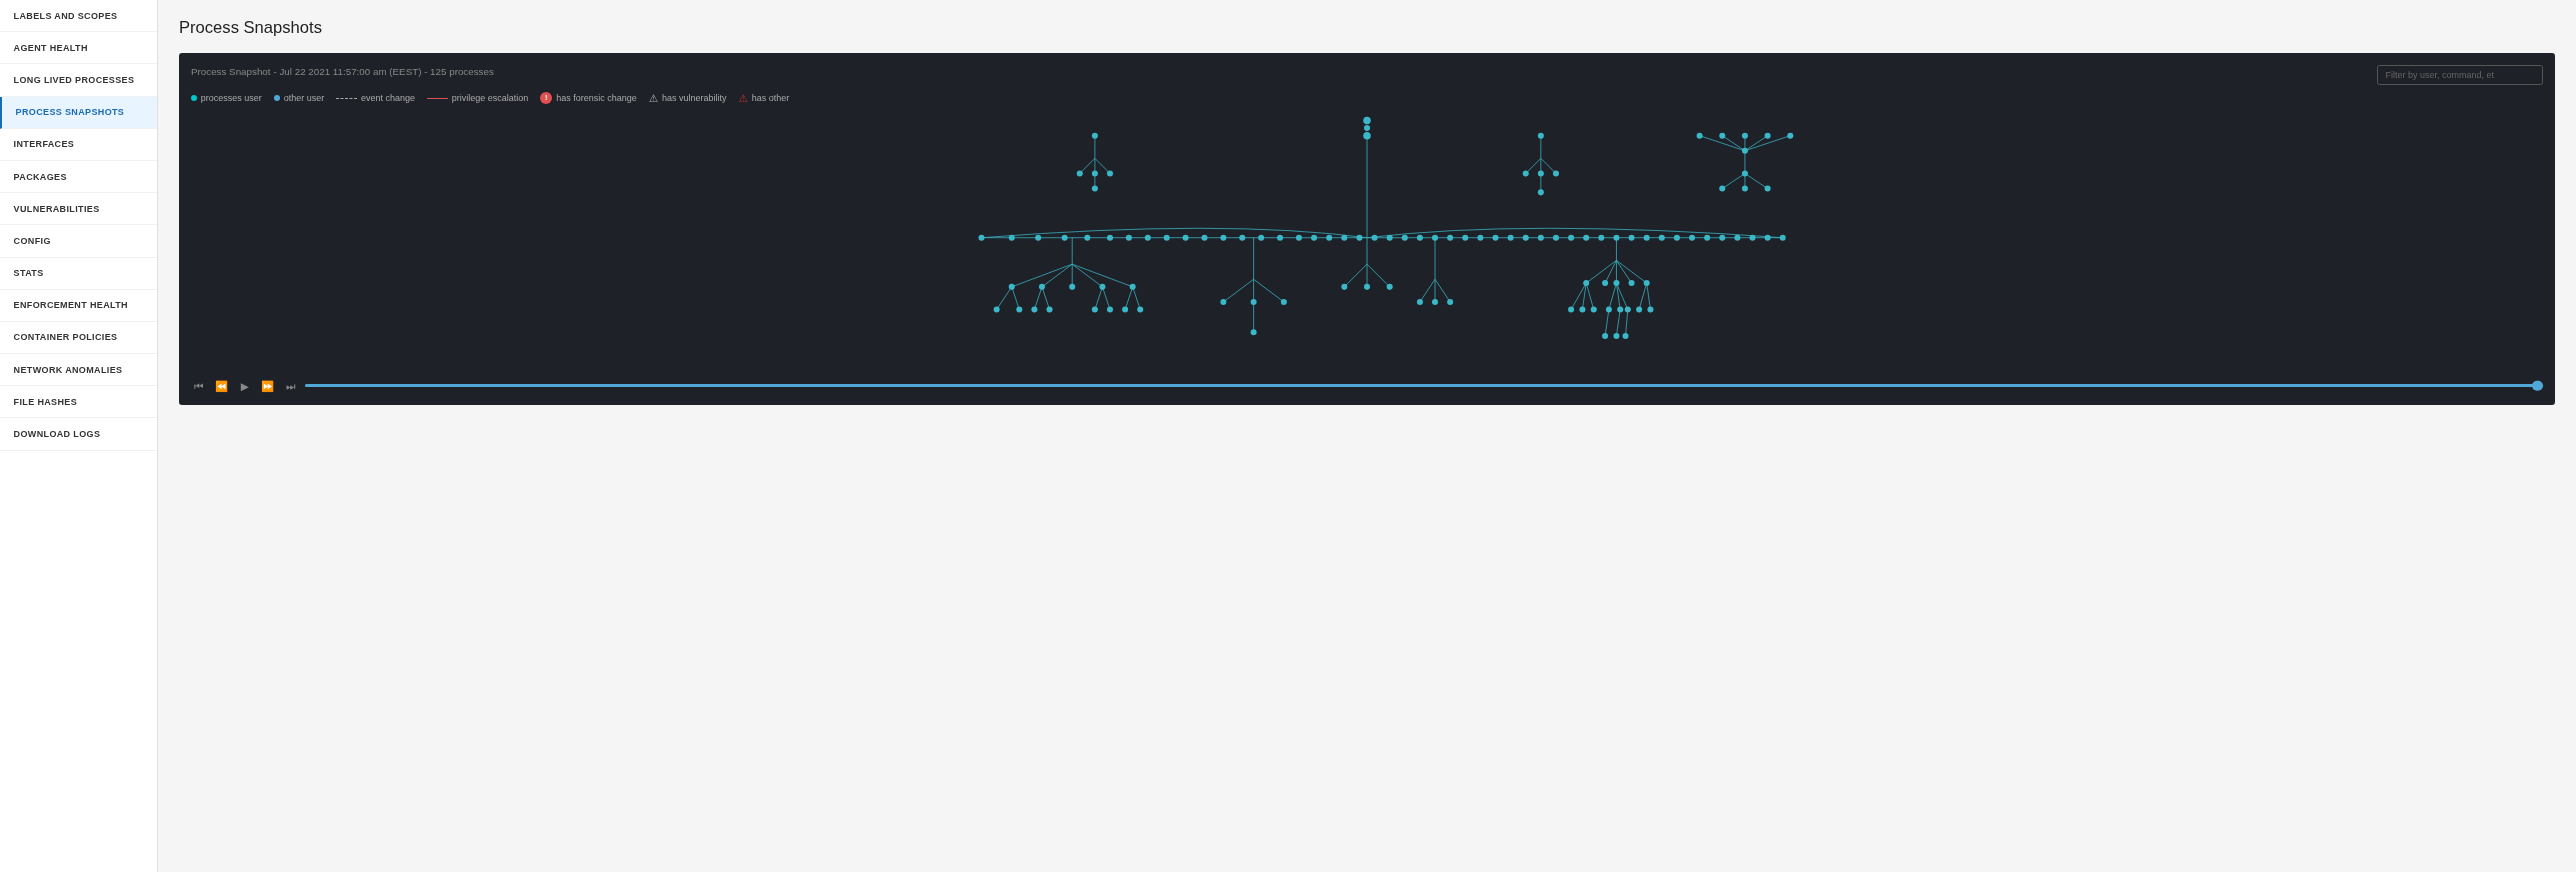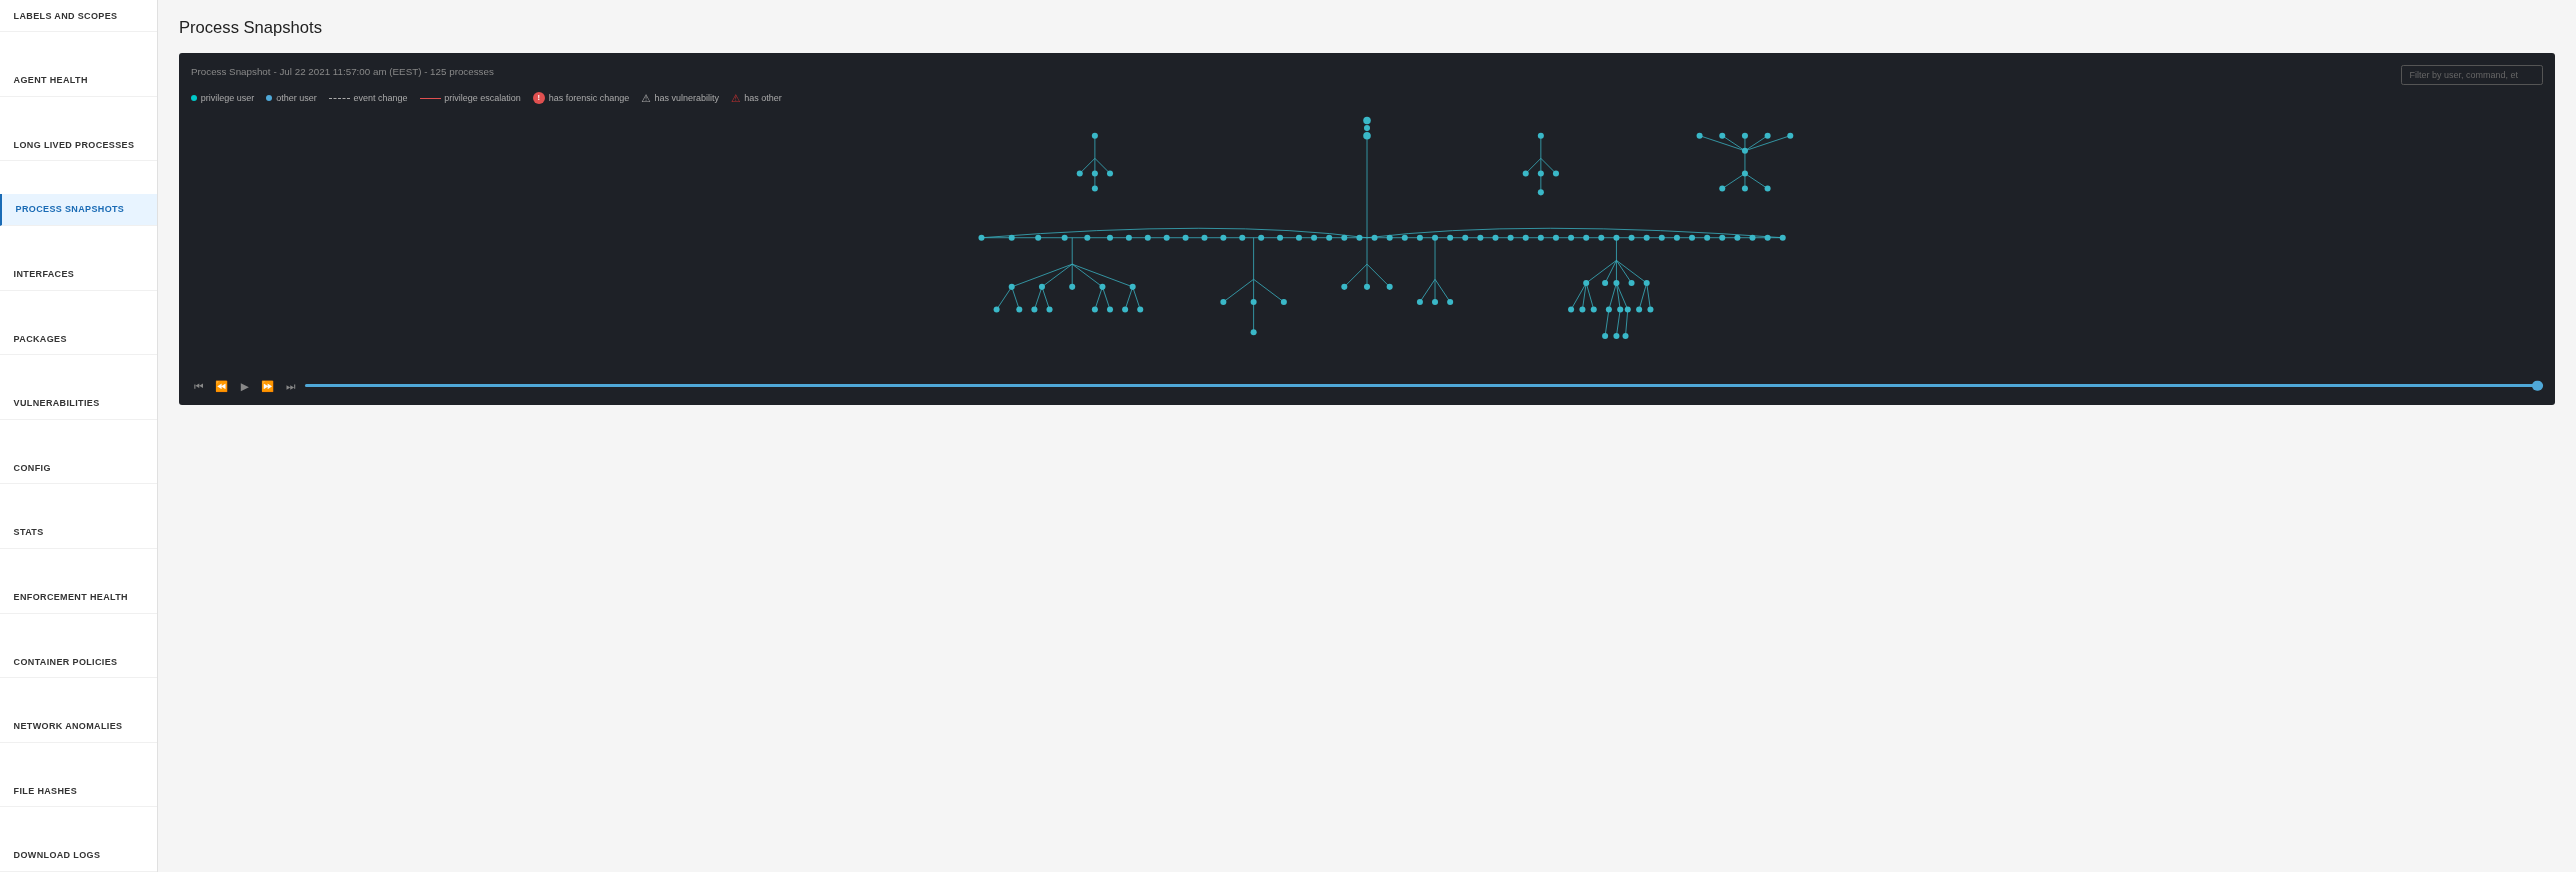--- a/index.html
+++ b/index.html
@@ -13,21 +13,20 @@
 
     
     #sidebar {
       width: 158px;
       min-width: 158px;
       background: #fff;
       border-right: 0.8px solid #e0e0e0;
       overflow-y: auto;
       display: flex;
       flex-direction: column;
-      justify-content: space-between;
     }
     .sidebar-item {
       padding: 10.6px 13.6px;
       font-size: 9px;
       font-weight: 600;
       letter-spacing: 0.04em;
       color: #333;
       cursor: pointer;
       border-bottom: 0.8px solid #f0f0f0;
       text-transform: uppercase;
@@ -80,21 +79,21 @@
       font-size: 9.8px;
     }
 
     .filter-input {
       background: transparent;
       border: 0.8px solid #555;
       color: #aaa;
       padding: 3.8px 7.5px;
       font-size: 9px;
       border-radius: 2.3px;
-      width: 142px;
+      width: 166px;
     }
 
     .filter-input::placeholder {
       color: #666;
     }
 
     
     .legend {
       display: flex;
       align-items: center;
@@ -229,21 +228,21 @@
       <div class="snapshot-title">
         <span>Process Snapshot</span>
         <span>- Jul 22 2021 11:57:00 am (EEST) - 125 processes</span>
       </div>
       <input class="filter-input" type="text" placeholder="Filter by user, command, et" style="">
     </div>
 
     <div class="legend">
       <div class="legend-item">
         <span class="dot dot-teal"></span>
-        <span>privilege user</span>
+        <span>processes user</span>
       </div>
       <div class="legend-item">
         <span class="dot dot-blue"></span>
         <span>other user</span>
       </div>
       <div class="legend-item">
         <span class="dashed-line"></span>
         <span>event change</span>
       </div>
       <div class="legend-item">

